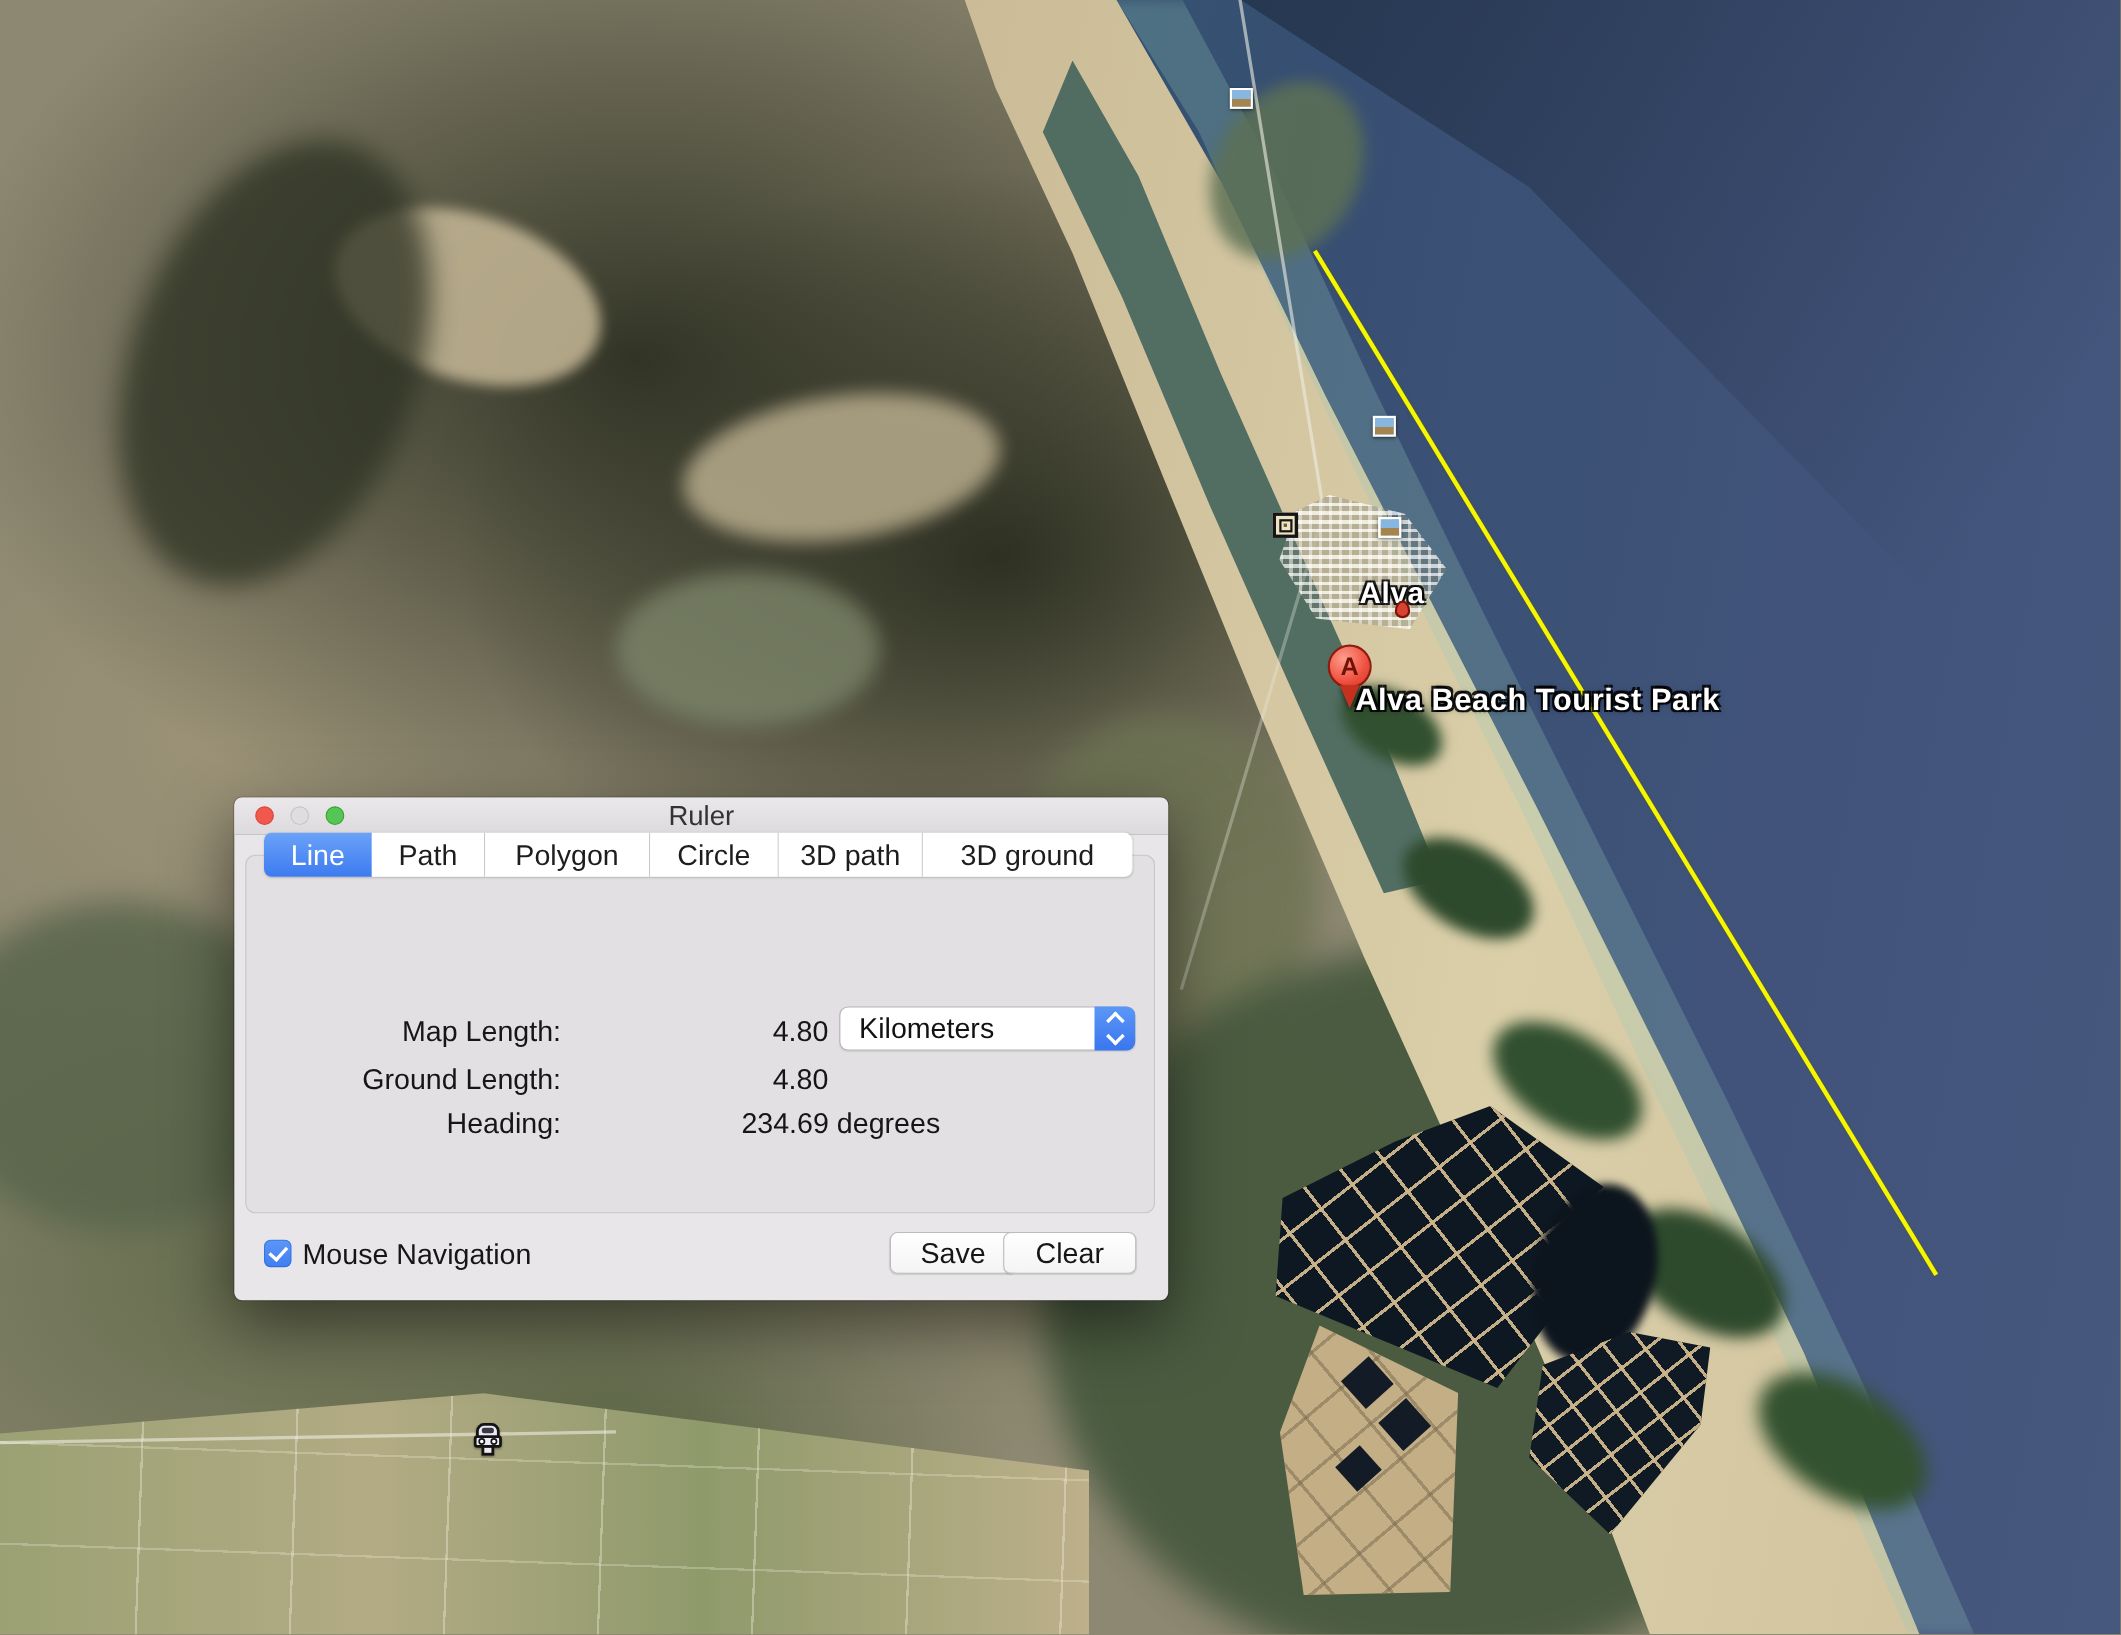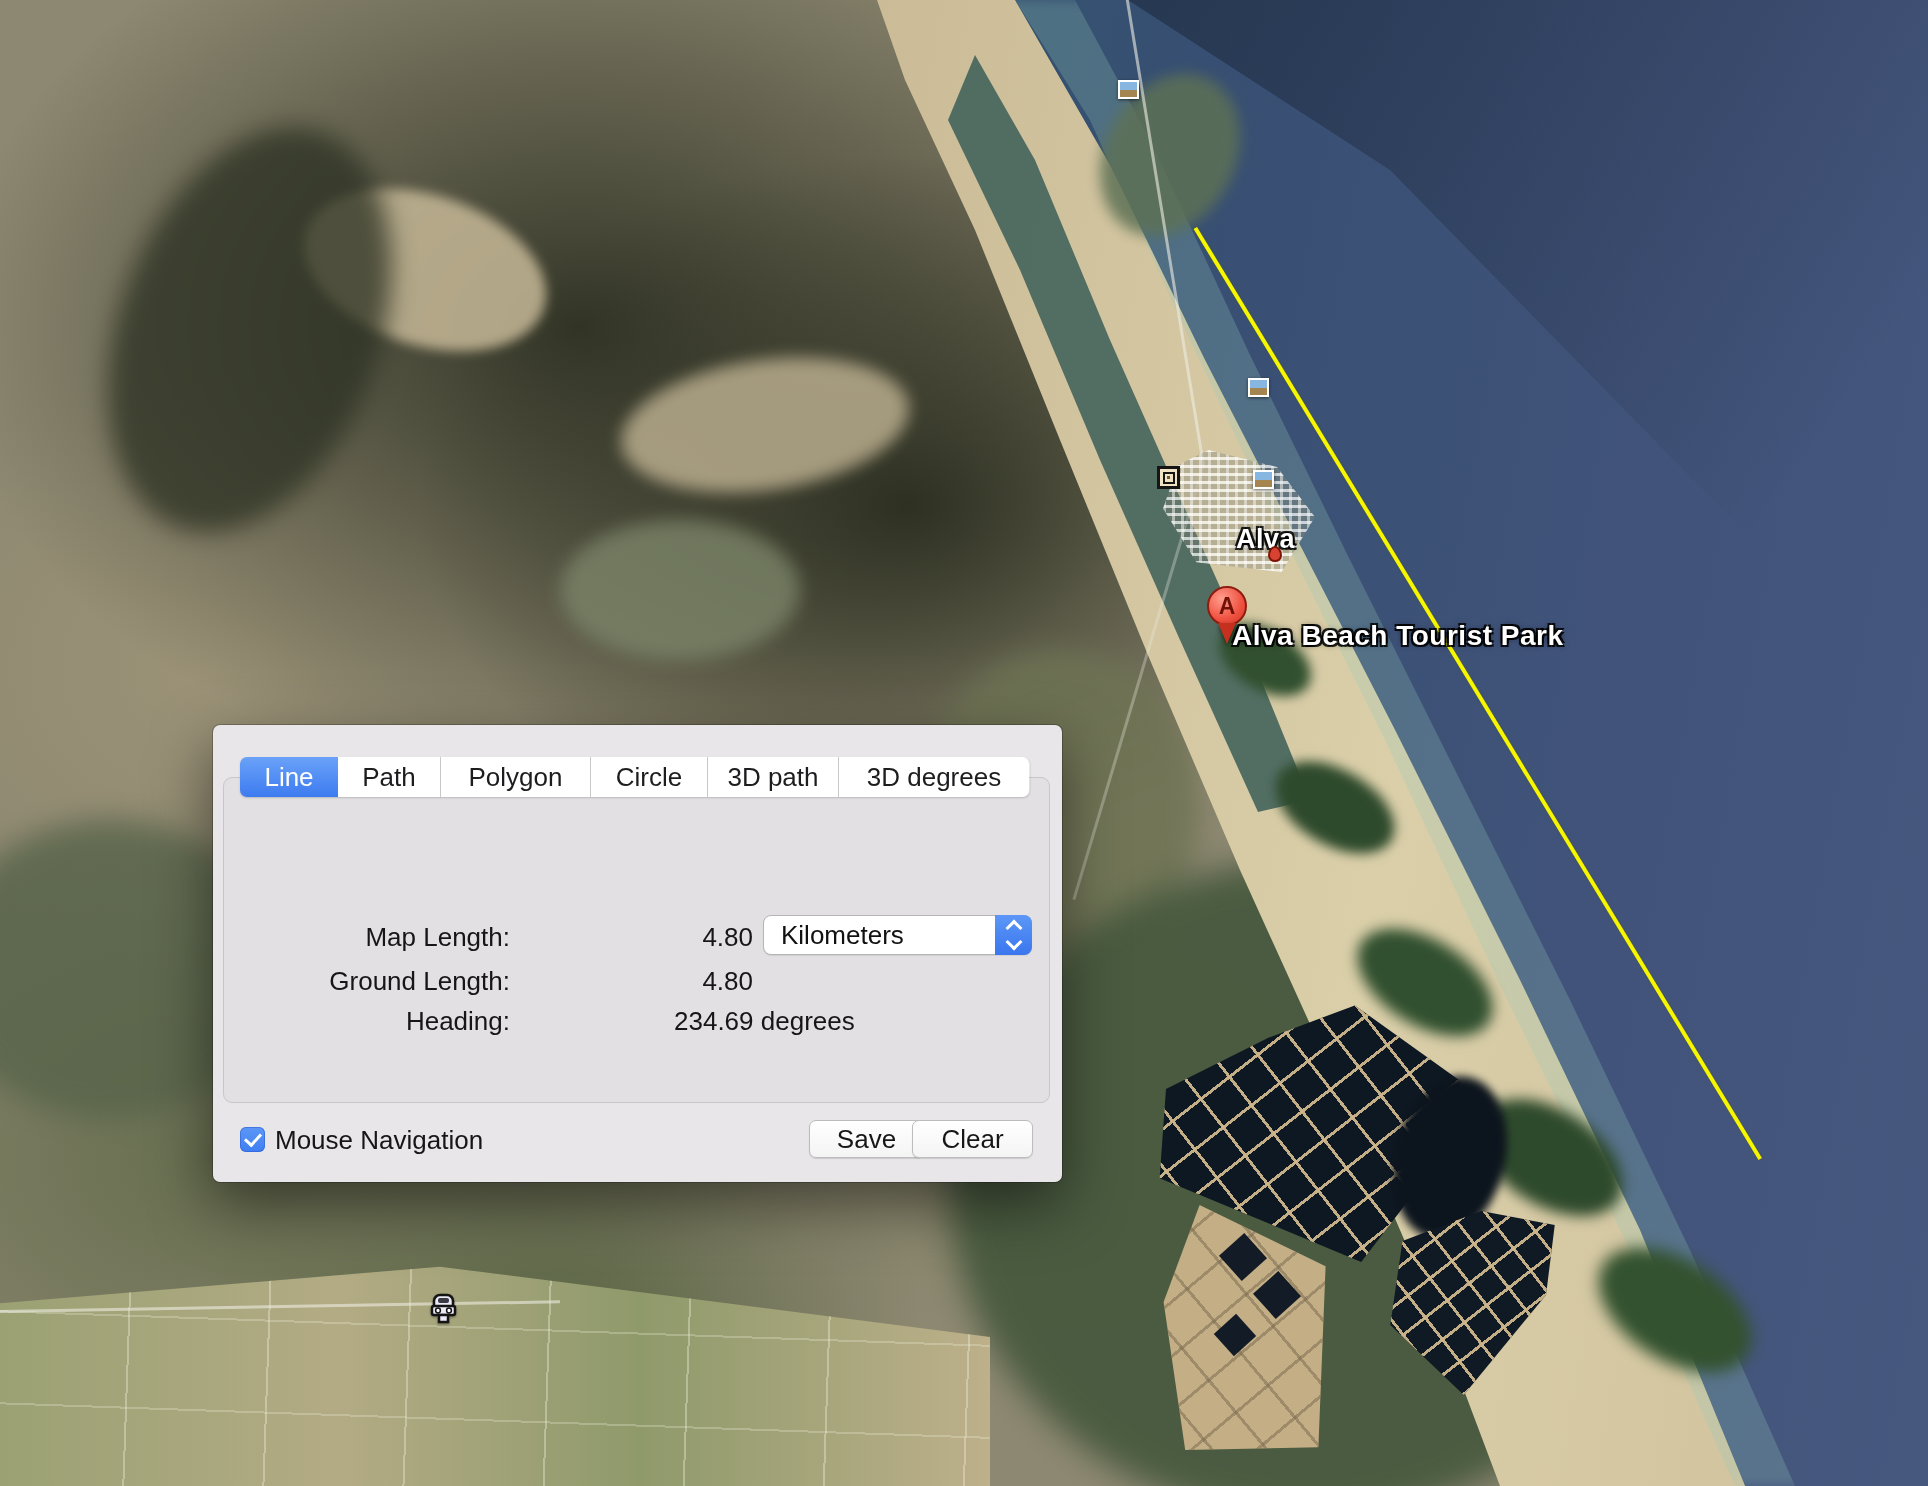--- a/index.html
+++ b/index.html
@@ -201,28 +201,34 @@
       <rect x="2" y="15" width="23" height="9" rx="2" fill="#eceaf6" stroke="#141414" stroke-width="2.5"></rect>
       <rect x="8" y="7" width="11" height="5" rx="2" fill="#3a3a44"></rect>
       <circle cx="8" cy="19.5" r="2.4" fill="#fff" stroke="#141414" stroke-width="1.5"></circle>
       <circle cx="19" cy="19.5" r="2.4" fill="#fff" stroke="#141414" stroke-width="1.5"></circle>
       <rect x="9" y="24" width="9" height="7" fill="#eceaf6" stroke="#141414" stroke-width="2.5"></rect>
     </svg>
   </div>
 </div>
 
 <div class="dialog">
+  <div class="titlebar">
+    <div class="tl red"></div>
+    <div class="tl gray"></div>
+    <div class="tl green"></div>
+    <div class="title">Ruler</div>
+  </div>
 
   <div class="tabs">
     <div class="tab selected" style="width:98px;">Line</div>
     <div class="tab" style="width:103px;">Path</div>
     <div class="tab" style="width:150px;">Polygon</div>
     <div class="tab" style="width:117px;">Circle</div>
     <div class="tab" style="width:131px;">3D path</div>
-    <div class="tab" style="width:190px;">3D degrees</div>
+    <div class="tab" style="width:190px;">3D ground</div>
   </div>
 
   <div class="tabbox"></div>
 
 
   <div class="row-label" style="top:197px;">Map Length:</div>
   <div class="row-value" style="top:197px;">4.80</div>
 
   <div class="dropdown">
     <div class="dd-text">Kilometers</div>

